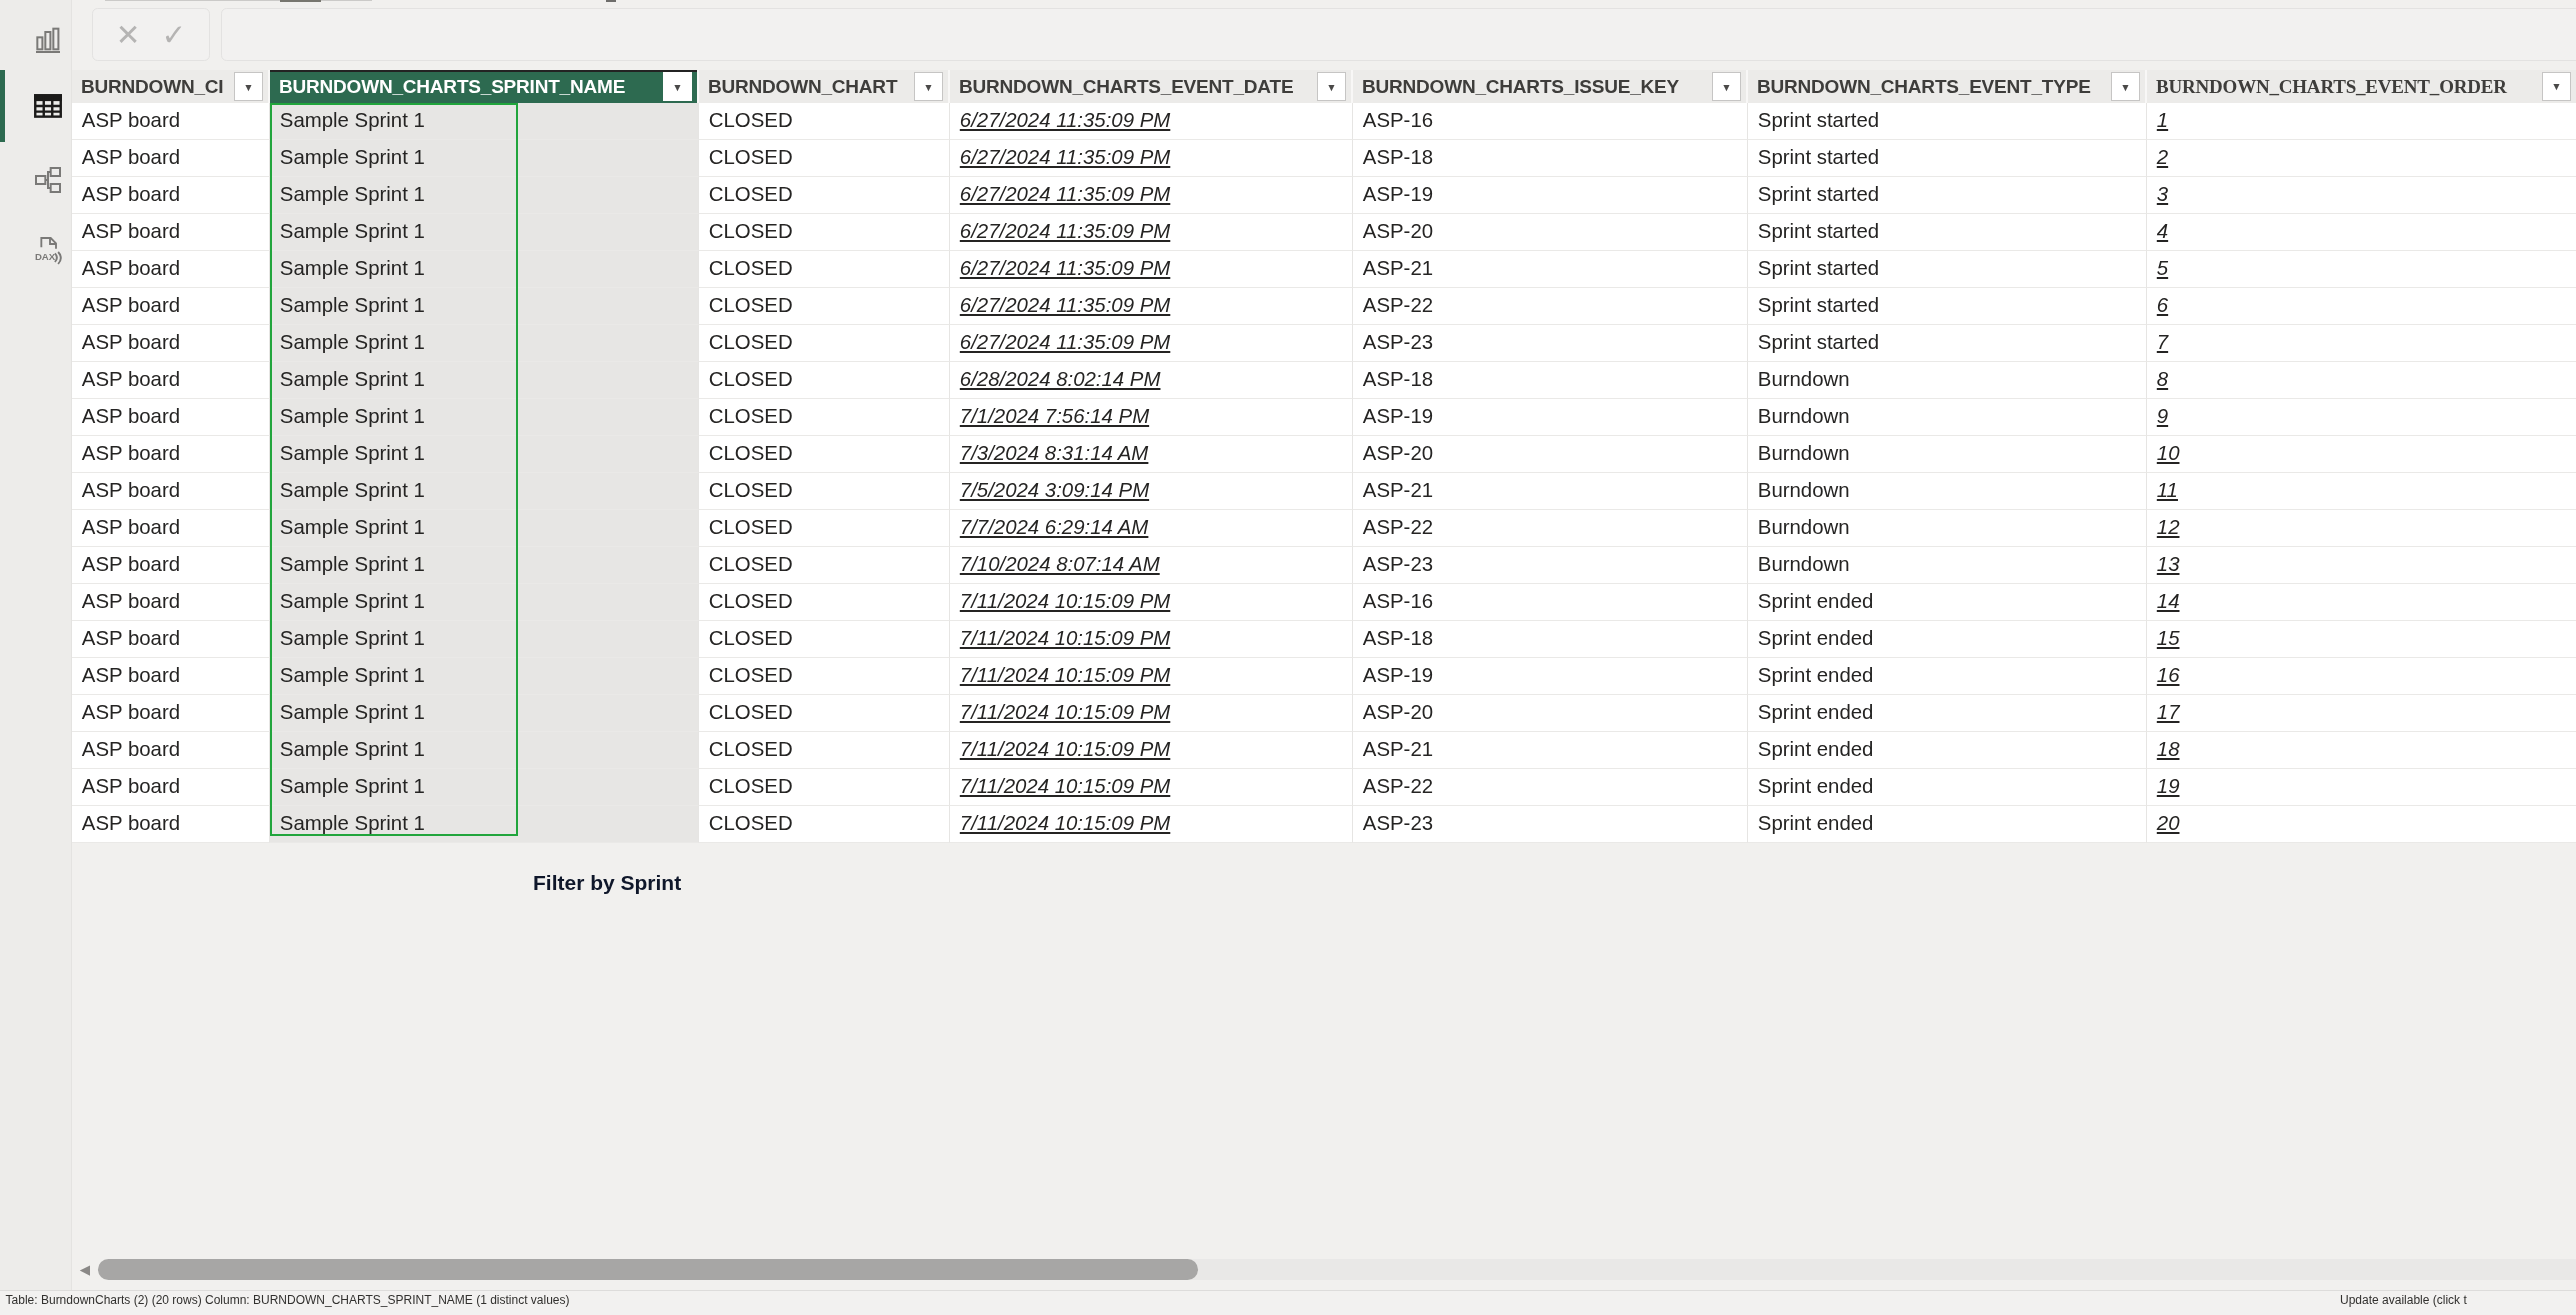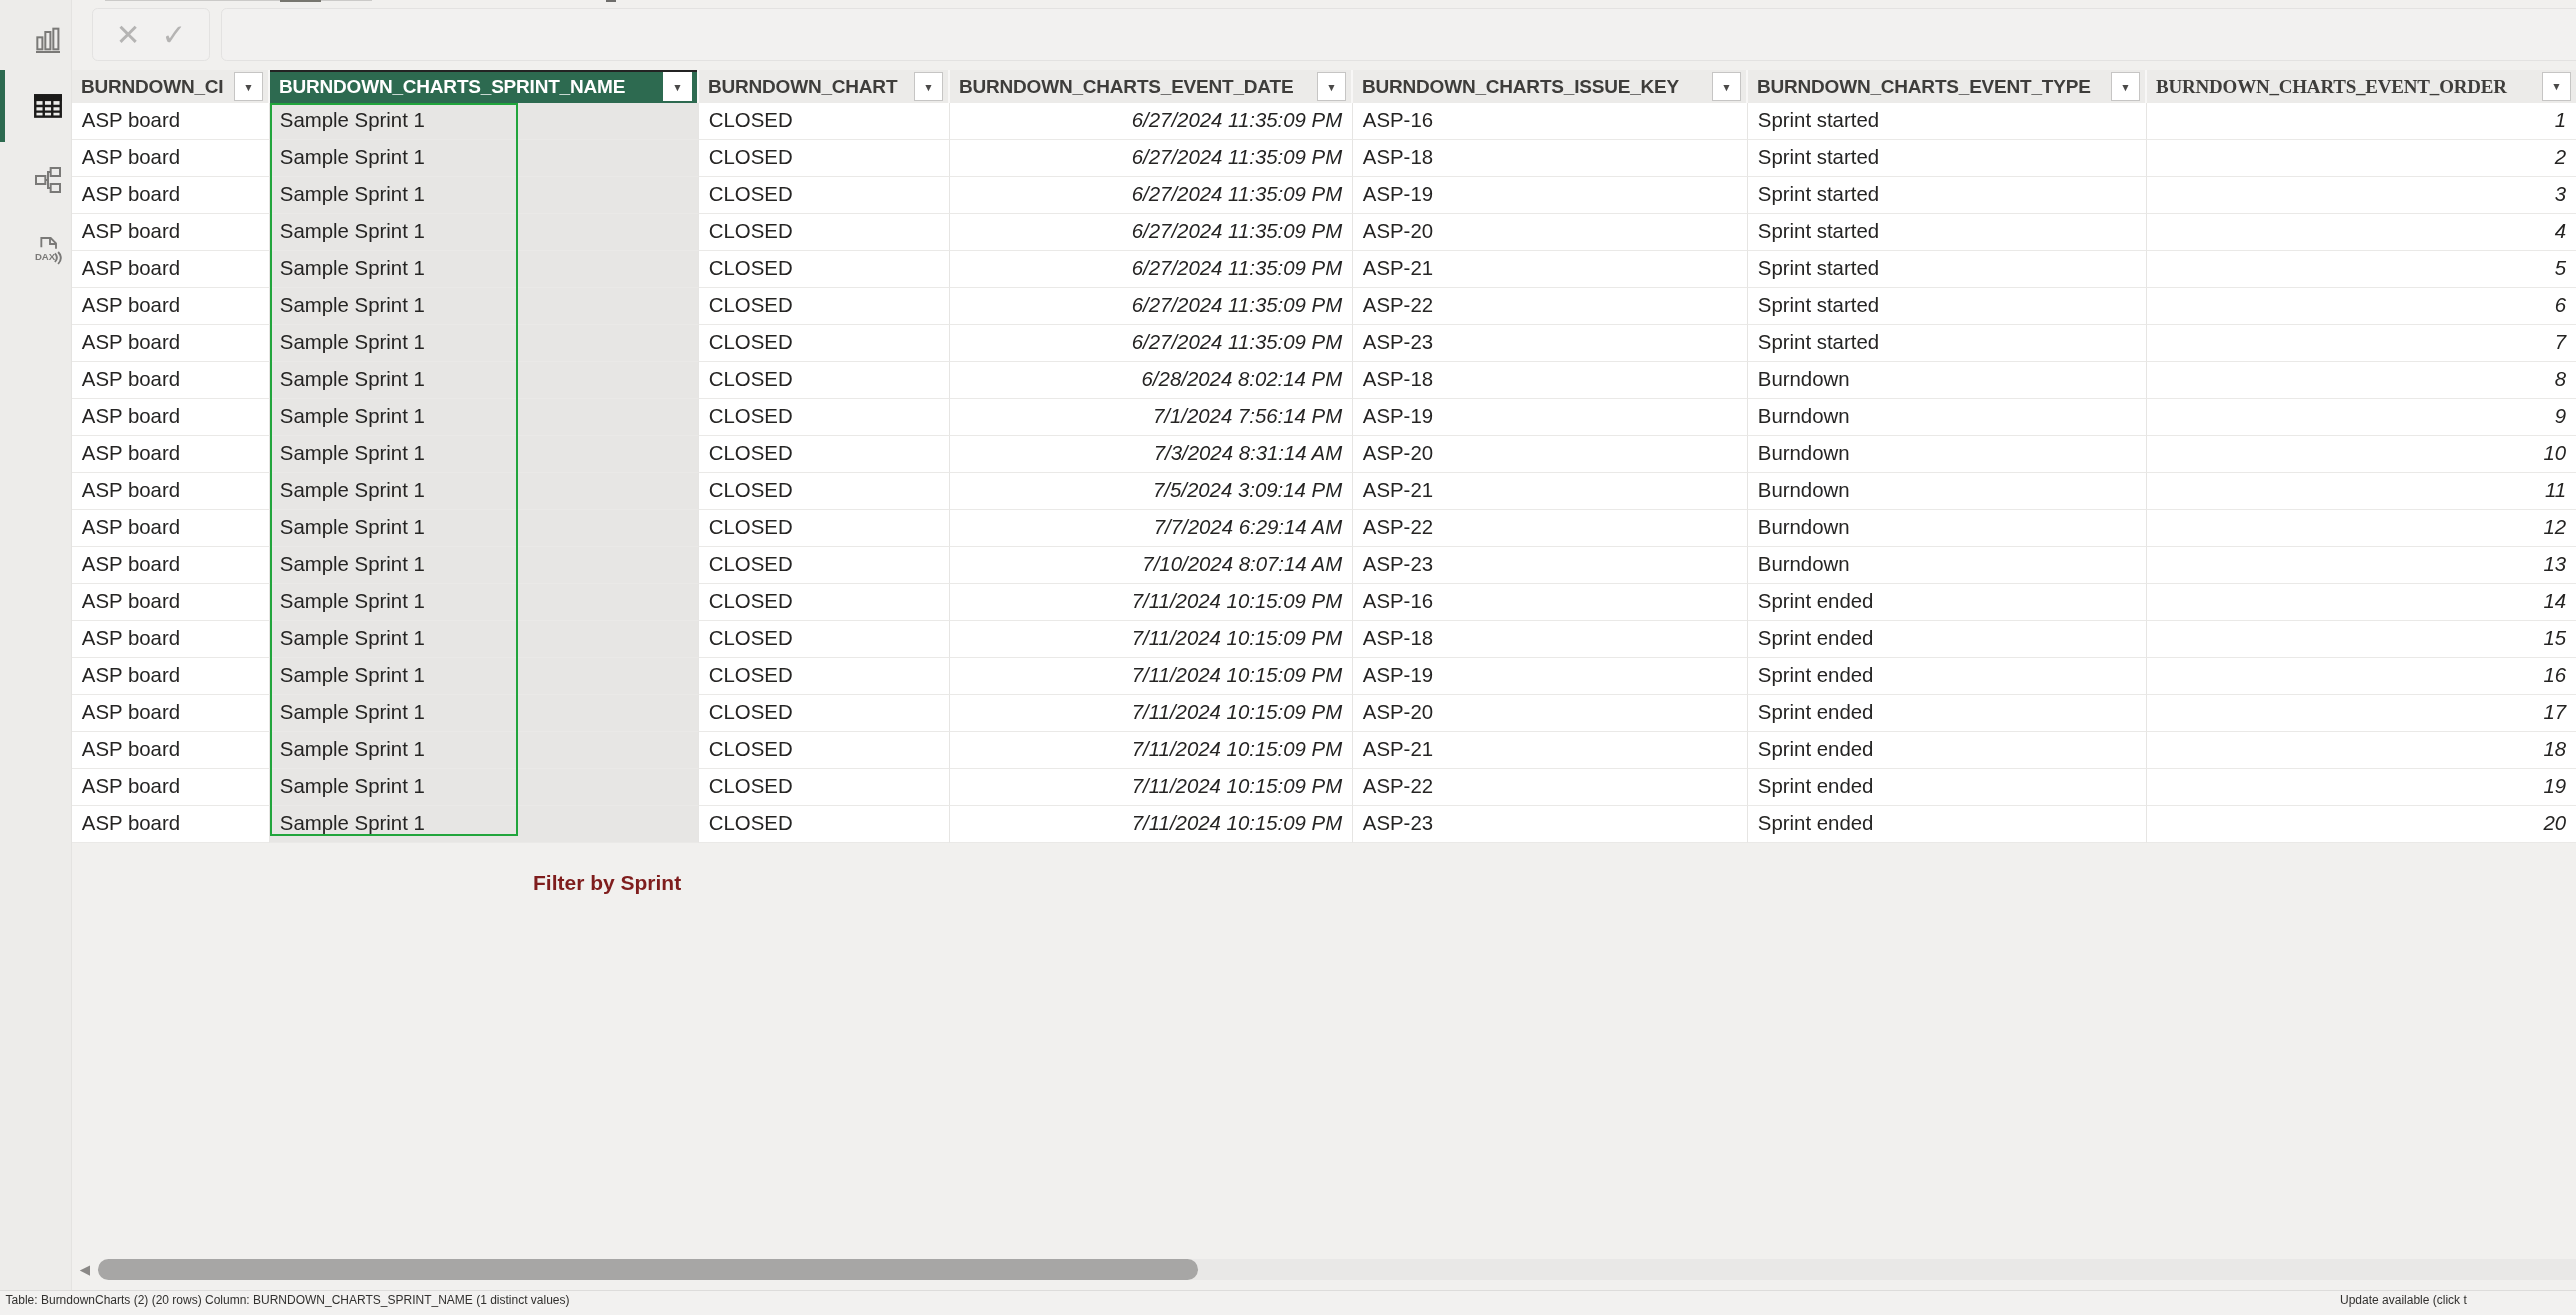--- a/index.html
+++ b/index.html
@@ -41,28 +41,28 @@
   .filter-btn { margin-left:auto; margin-right:4.9px; flex:none; width:29.5px; height:29.5px;
                 background:#FFFFFF; border:0.7px solid #C6C5C4; display:flex; align-items:center;
                 justify-content:center; font-size:10.5px; color:#4A4948; cursor:pointer; }
   .th.selected .filter-btn { border-color:#FFFFFF; }
 
   .td { height:37px; line-height:35px; background:#FFFFFF; font-size:20.4px; color:#252423;
         padding:0 9.8px; border-right:0.7px solid #E6E5E3; border-bottom:1.4px solid #EAE9E7;
         white-space:nowrap; overflow:hidden; }
   .td.c2 { background:#E7E6E4; }
   .td.c7 { border-right:none; }
-  .td.num { text-align:right; font-style:italic; }
+  .td.num { font-style:italic;text-decoration:underline; }
 
   .selection-overlay { position:absolute; left:198px; top:33px; width:248px; height:733px;
                        border:2.8px solid #21A53C; pointer-events:none; }
 
   
   .annotation { position:absolute; left:533px; top:871px; font-size:21px; font-weight:bold;
-                color:#7f1d1d; }
+                color:#0f172a; }
 
   
   .hscroll-left  { position:absolute; left:73px; top:1259px; width:24px; height:21px;
                    color:#8A8886; font-size:13.4px; display:flex; align-items:center;
                    justify-content:center; cursor:pointer; }
   .hscroll-track { position:absolute; left:98px; top:1259px; width:2478px; height:21px;
                    background:#E9E8E7; border-radius:10.5px 0 0 10.5px; cursor:pointer; }
   .hscroll-thumb { position:absolute; left:0; top:0; width:1100px; height:21px;
                    background:#A7A6A5; border-radius:10.5px; cursor:grab; }
 

